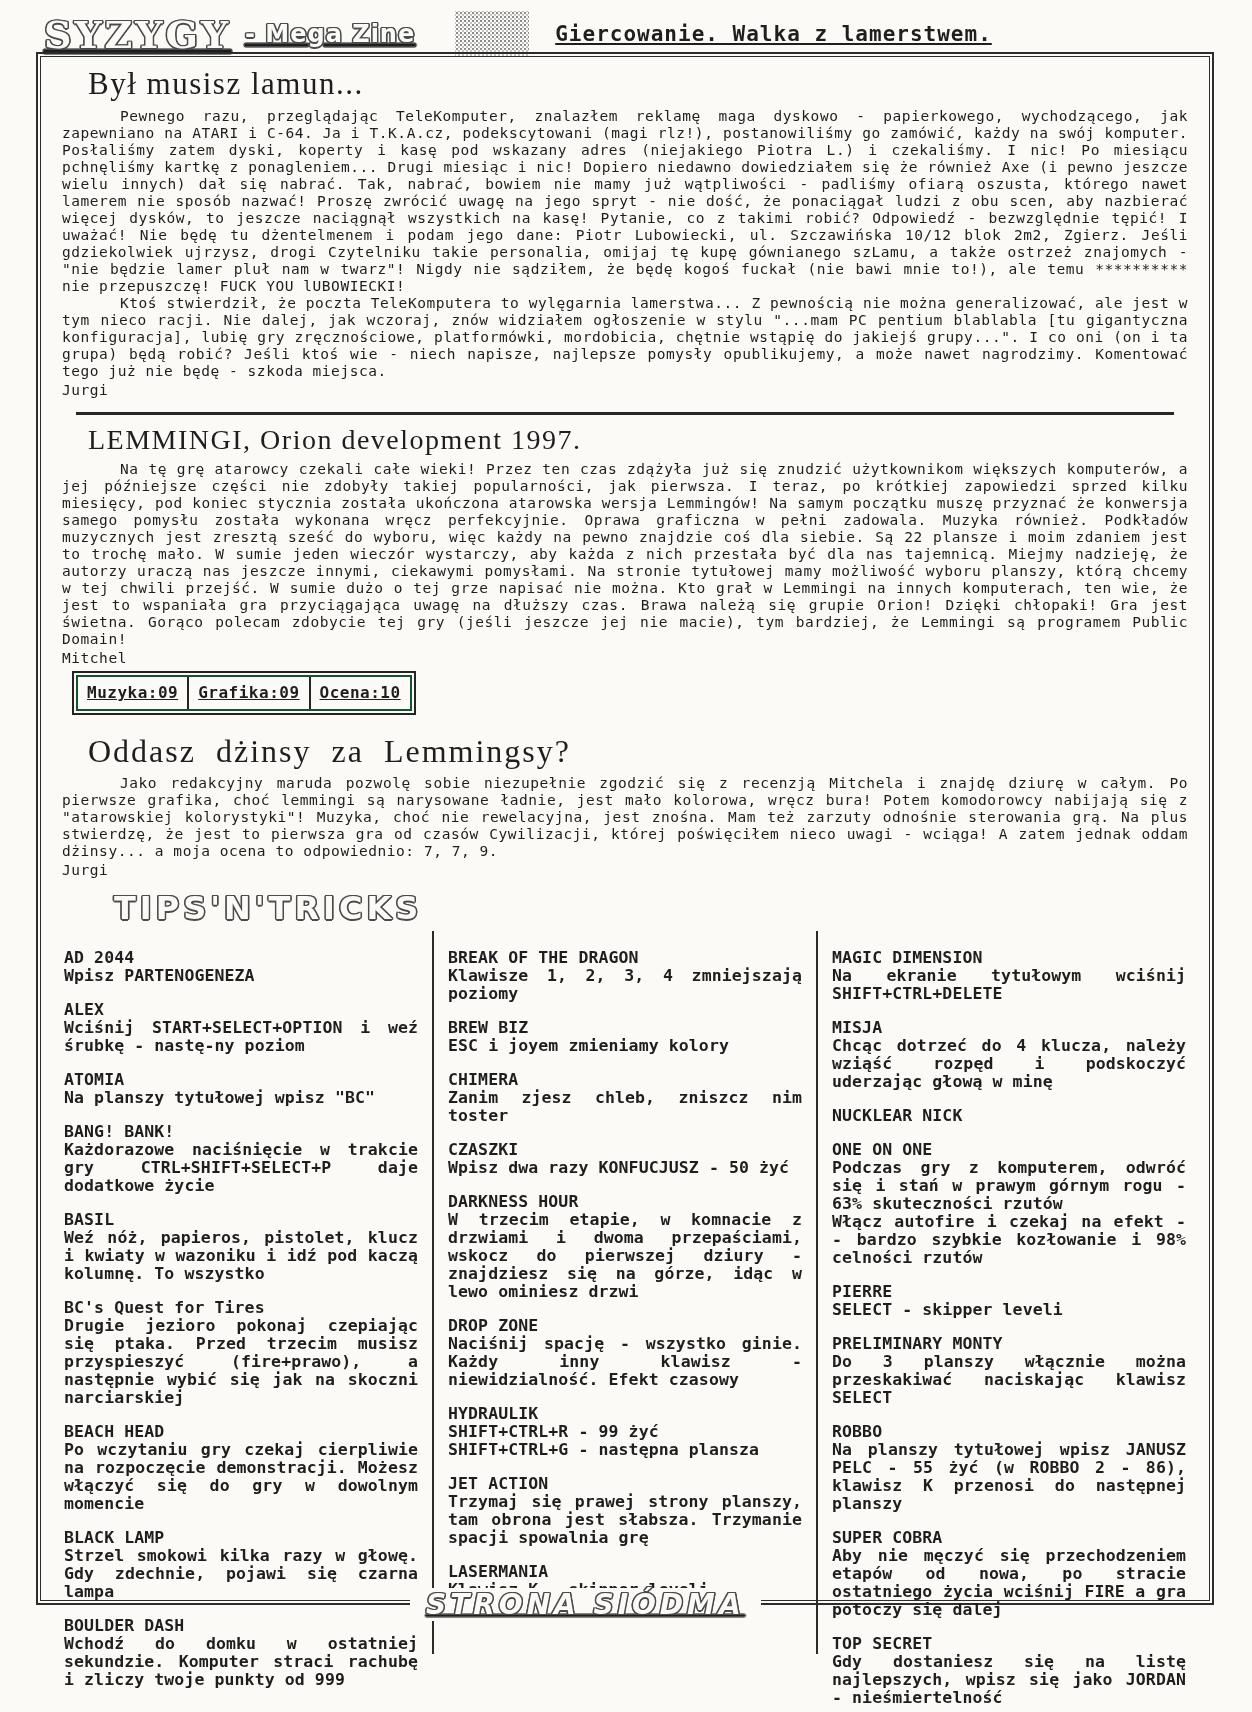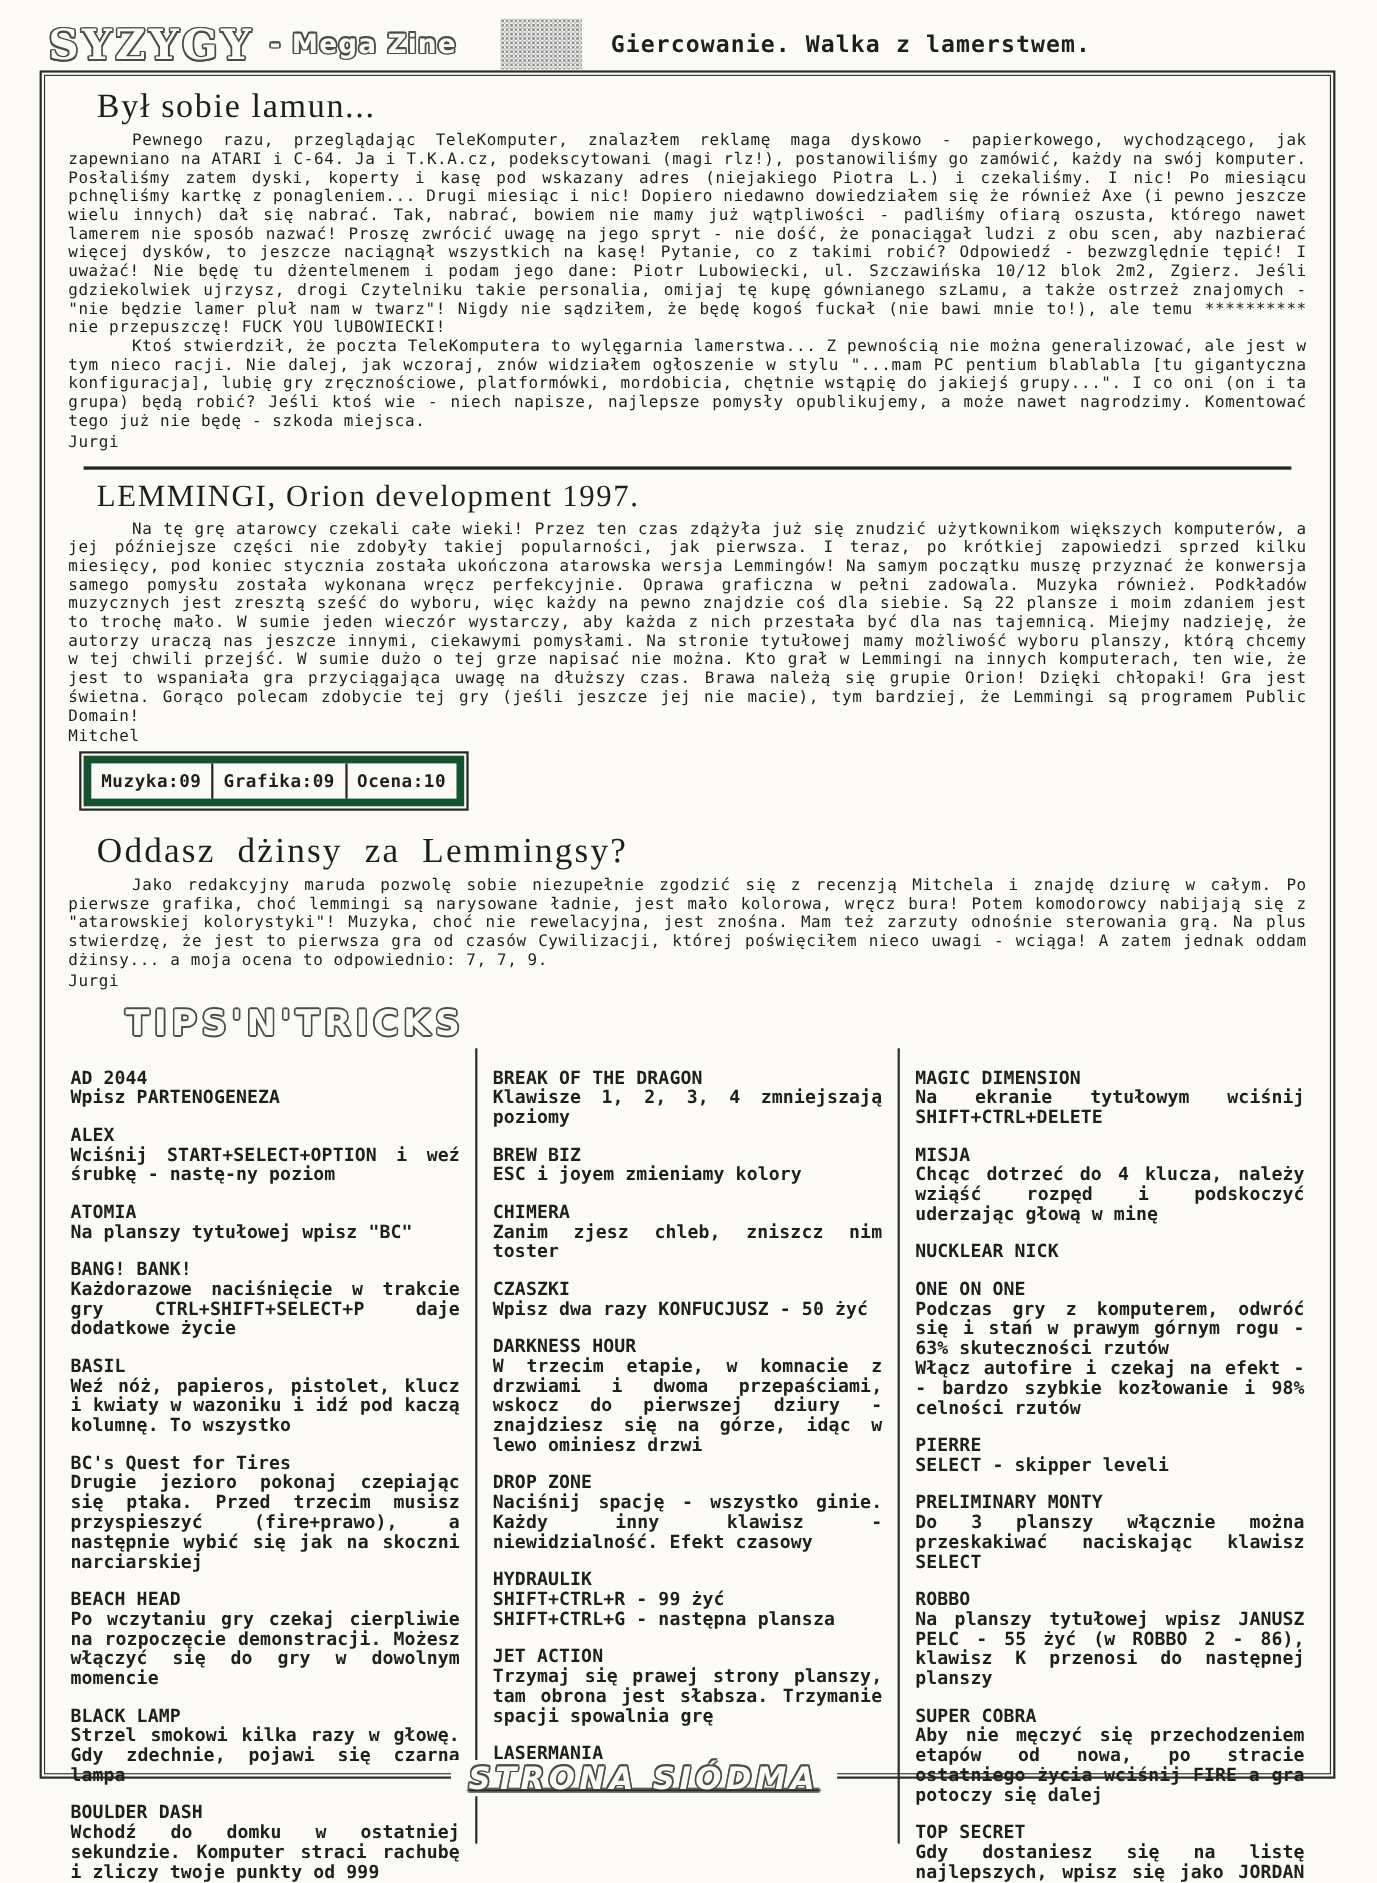--- a/index.html
+++ b/index.html
@@ -10,25 +10,26 @@
   html,body{width:1252px;height:1712px;}
   body{
     background:var(--paper);
     color:var(--ink);
     font-family:"DejaVu Sans Mono", monospace;
     overflow:hidden;
     position:relative;
   }
   
   .zine-header{
-    height:64px;
+    height:52px;
     padding:16px 0 0 44px;
     display:flex;
     align-items:center;
     gap:14px;
+    text-decoration:underline;
   }
   .hollow{
     color:var(--paper);
     text-shadow:
       -1.2px -1.2px 0 #4b4b4b, 1.2px -1.2px 0 #4b4b4b,
       -1.2px 1.2px 0 #4b4b4b, 1.2px 1.2px 0 #4b4b4b,
       0 -1.5px 0 #4b4b4b, 0 1.5px 0 #4b4b4b,
       -1.5px 0 0 #4b4b4b, 1.5px 0 0 #4b4b4b;
   }
   .logo{
@@ -100,24 +101,25 @@
   }
   .separator{
     border:none;
     border-top:3px solid #272727;
     margin:13px 14px 9px 14px;
   }
   
   .ratings{
     display:inline-flex;
     margin:8px 0 12px 14px;
-    border:7px solid #14532d;
+    border:2px solid #14532d;
     outline:2px solid #242424;
     outline-offset:2px;
     background:var(--paper);
+    text-decoration:underline;
   }
   .rating-cell{
     font-size:16px;
     font-weight:bold;
     letter-spacing:.5px;
     padding:6px 9px 7px 9px;
   }
   .rating-cell + .rating-cell{border-left:2px solid #242424;}
   
   .tips-title{
@@ -181,21 +183,21 @@
 <header class="zine-header">
   <span class="logo hollow">SYZYGY</span>
   <span class="logo-suffix hollow">- Mega Zine</span>
   <span class="dither"></span>
   <span class="tagline">Giercowanie. Walka z lamerstwem.</span>
 </header>
 
 <div class="main-box">
 
   <section class="article">
-    <h1 class="article-title">Był sobie lamun...</h1>
+    <h1 class="article-title">Był musisz lamun...</h1>
     <p>Pewnego razu, przeglądając TeleKomputer, znalazłem reklamę maga dyskowo - papierkowego, wychodzącego, jak zapewniano na ATARI i C-64. Ja i T.K.A.cz, podekscytowani (magi rlz!), postanowiliśmy go zamówić, każdy na swój komputer. Posłaliśmy zatem dyski, koperty i kasę pod wskazany adres (niejakiego Piotra L.) i czekaliśmy. I nic! Po miesiącu pchnęliśmy kartkę z ponagleniem... Drugi miesiąc i nic! Dopiero niedawno dowiedziałem się że również Axe (i pewno jeszcze wielu innych) dał się nabrać. Tak, nabrać, bowiem nie mamy już wątpliwości - padliśmy ofiarą oszusta, którego nawet lamerem nie sposób nazwać! Proszę zwrócić uwagę na jego spryt - nie dość, że ponaciągał ludzi z obu scen, aby nazbierać więcej dysków, to jeszcze naciągnął wszystkich na kasę! Pytanie, co z takimi robić? Odpowiedź - bezwzględnie tępić! I uważać! Nie będę tu dżentelmenem i podam jego dane: Piotr Lubowiecki, ul. Szczawińska 10/12 blok 2m2, Zgierz. Jeśli gdziekolwiek ujrzysz, drogi Czytelniku takie personalia, omijaj tę kupę gównianego szLamu, a także ostrzeż znajomych - "nie będzie lamer pluł nam w twarz"! Nigdy nie sądziłem, że będę kogoś fuckał (nie bawi mnie to!), ale temu ********** nie przepuszczę! FUCK YOU lUBOWIECKI!</p>
     <p>Ktoś stwierdził, że poczta TeleKomputera to wylęgarnia lamerstwa... Z pewnością nie można generalizować, ale jest w tym nieco racji. Nie dalej, jak wczoraj, znów widziałem ogłoszenie w stylu "...mam PC pentium blablabla [tu gigantyczna konfiguracja], lubię gry zręcznościowe, platformówki, mordobicia, chętnie wstąpię do jakiejś grupy...". I co oni (on i ta grupa) będą robić? Jeśli ktoś wie - niech napisze, najlepsze pomysły opublikujemy, a może nawet nagrodzimy. Komentować tego już nie będę - szkoda miejsca.</p>
     <div class="signature">Jurgi</div>
   </section>
 
   <hr class="separator">
 
   <section class="article">
     <h2 class="article-title mid">LEMMINGI, Orion development 1997.</h2>
     <p>Na tę grę atarowcy czekali całe wieki! Przez ten czas zdążyła już się znudzić użytkownikom większych komputerów, a jej późniejsze części nie zdobyły takiej popularności, jak pierwsza. I teraz, po krótkiej zapowiedzi sprzed kilku miesięcy, pod koniec stycznia została ukończona atarowska wersja Lemmingów! Na samym początku muszę przyznać że konwersja samego pomysłu została wykonana wręcz perfekcyjnie. Oprawa graficzna w pełni zadowala. Muzyka również. Podkładów muzycznych jest zresztą sześć do wyboru, więc każdy na pewno znajdzie coś dla siebie. Są 22 plansze i moim zdaniem jest to trochę mało. W sumie jeden wieczór wystarczy, aby każda z nich przestała być dla nas tajemnicą. Miejmy nadzieję, że autorzy uraczą nas jeszcze innymi, ciekawymi pomysłami. Na stronie tytułowej mamy możliwość wyboru planszy, którą chcemy w tej chwili przejść. W sumie dużo o tej grze napisać nie można. Kto grał w Lemmingi na innych komputerach, ten wie, że jest to wspaniała gra przyciągająca uwagę na dłuższy czas. Brawa należą się grupie Orion! Dzięki chłopaki! Gra jest świetna. Gorąco polecam zdobycie tej gry (jeśli jeszcze jej nie macie), tym bardziej, że Lemmingi są programem Public Domain!</p>

